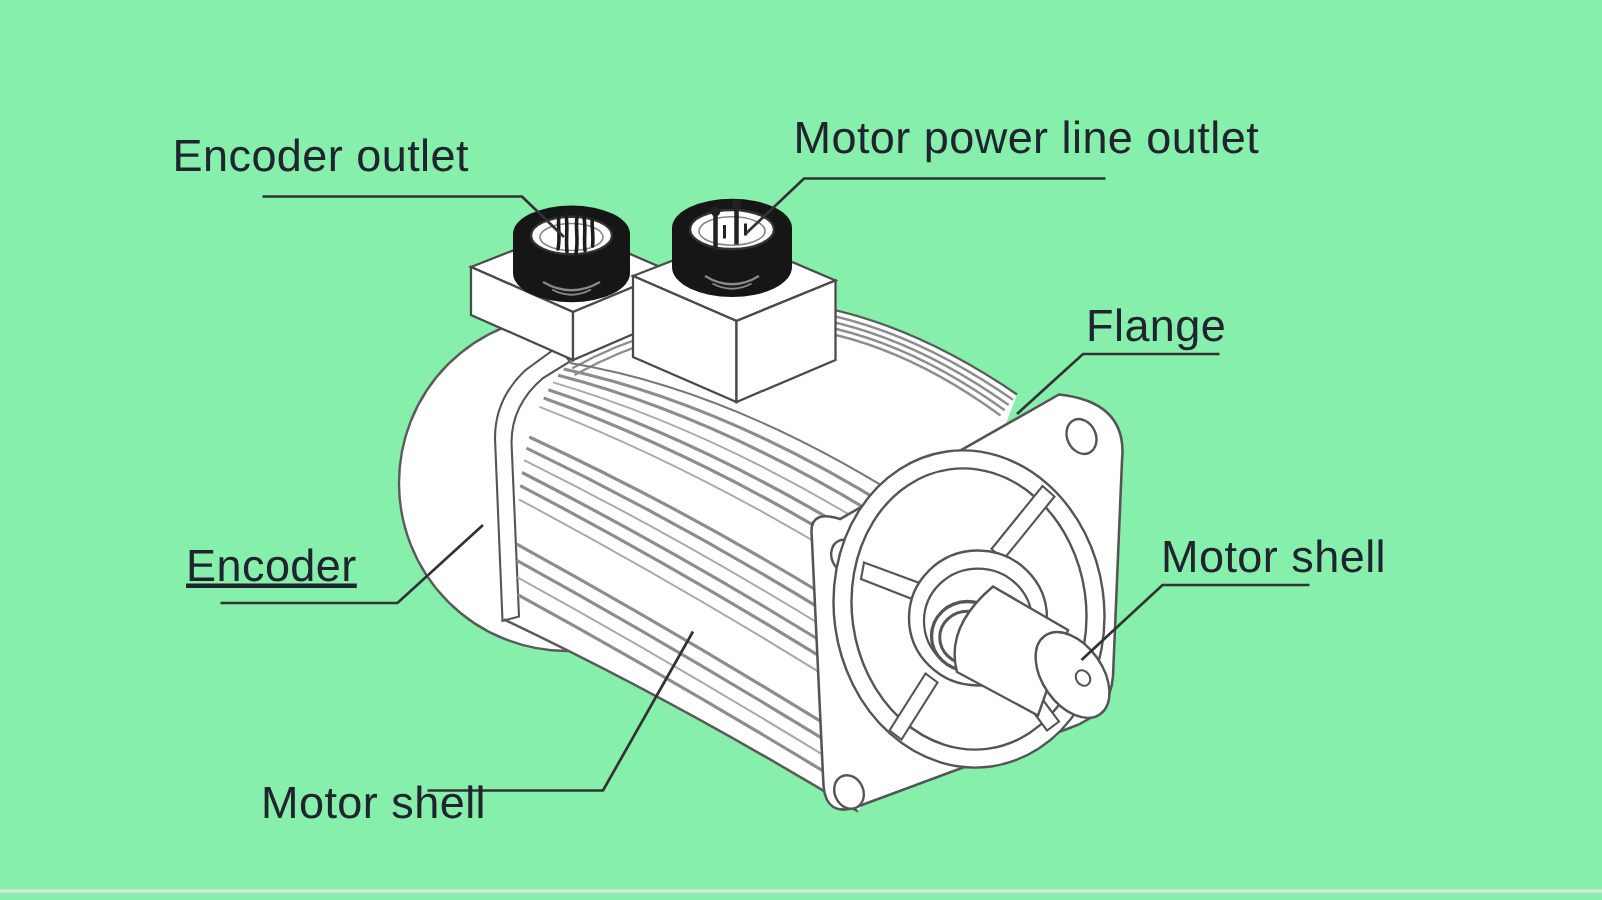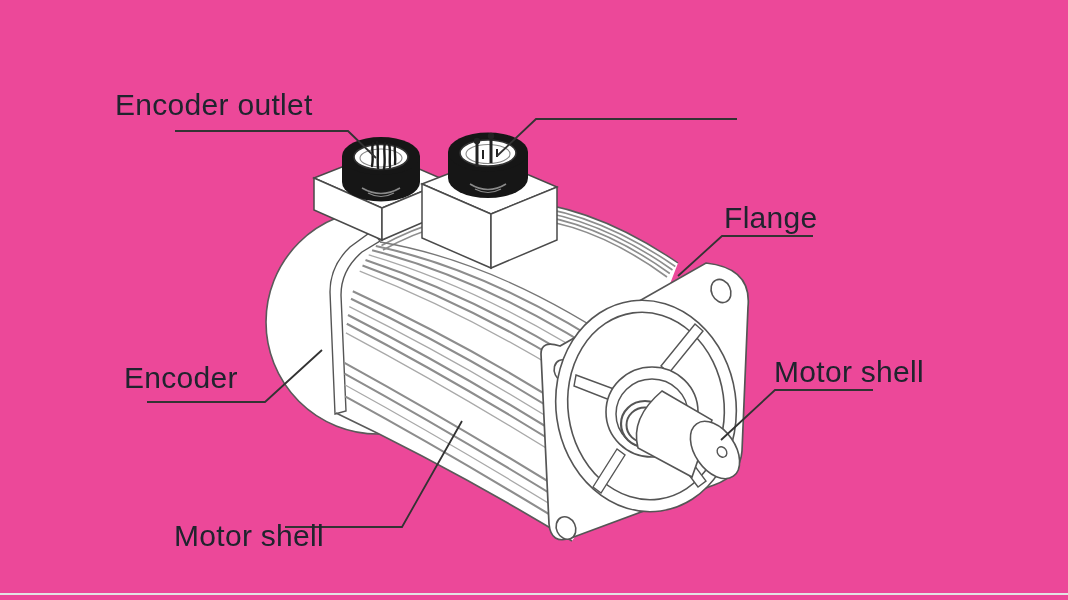--- a/index.html
+++ b/index.html
@@ -1,29 +1,29 @@
 <!DOCTYPE html>
 <html style="--label-text: #20242e; --leader-line: #333333; --outline: #4a4a4a; --connector-dark: #161616; --fin-gray: #8d8d8d; --background: #ffffff; --divider: #e3e3e3;"><head>
 <meta charset="utf-8">
 <style>
   html,body{margin:0;padding:0;background:#fff;}
   .stage{
-    position:relative;width:1068px;height:600px;background:#ec4899;
+    position:relative;width:1068px;height:600px;background:#86efac;
     font-family:"Liberation Sans", sans-serif;overflow:hidden;
   }
   .diagram-svg{position:absolute;left:0;top:0;}
   .lbl{
     position:absolute;font-size:30px;line-height:1.05;letter-spacing:.3px;
     color:var(--label-text,#20242e);white-space:nowrap;
   }
   .lbl-encoder-outlet{left:115px;top:89px;}
   .lbl-motor-power{left:529px;top:77px;}
   .lbl-flange{left:724px;top:202px;}
   .lbl-motor-shaft{left:774px;top:356px;}
-  .lbl-encoder{left:124px;top:362px;}
+  .lbl-encoder{left:124px;top:362px;text-decoration:underline;}
   .lbl-motor-shell{left:174px;top:487px;margin-top:33px;}
   .leader{fill:none;stroke:var(--leader-line,#333333);stroke-width:1.8px;}
   .outline{fill:#ffffff;stroke:#4a4a4a;stroke-width:1.5px;}
   .edge{fill:none;stroke:#5a5a5a;stroke-width:1.5px;}
   .divider{position:absolute;left:0;top:593px;width:1068px;height:2px;background:var(--divider,#e3e3e3);}
 </style>
 </head>
 <body>
 
 <div class="stage">
@@ -151,19 +151,20 @@
       <polyline class="leader" points="175,131 348,131 376,158"></polyline>
       <polyline class="leader" points="737,119 536,119 497,156"></polyline>
       <polyline class="leader" points="813,236 722,236 678,276"></polyline>
       <polyline class="leader" points="873,390 775,390 721,440"></polyline>
       <polyline class="leader" points="147,402 265,402 322,350"></polyline>
       <polyline class="leader" points="285,527 402,527 462,421"></polyline>
     </g>
   </svg>
 
   <div class="lbl lbl-encoder-outlet">Encoder outlet</div>
+  <div class="lbl lbl-motor-power">Motor power line outlet</div>
   <div class="lbl lbl-flange">Flange</div>
   <div class="lbl lbl-motor-shaft">Motor shell</div>
   <div class="lbl lbl-encoder">Encoder</div>
   <div class="lbl lbl-motor-shell">Motor shell</div>
 
   <div class="divider"></div>
 </div>
 
 </body></html>

